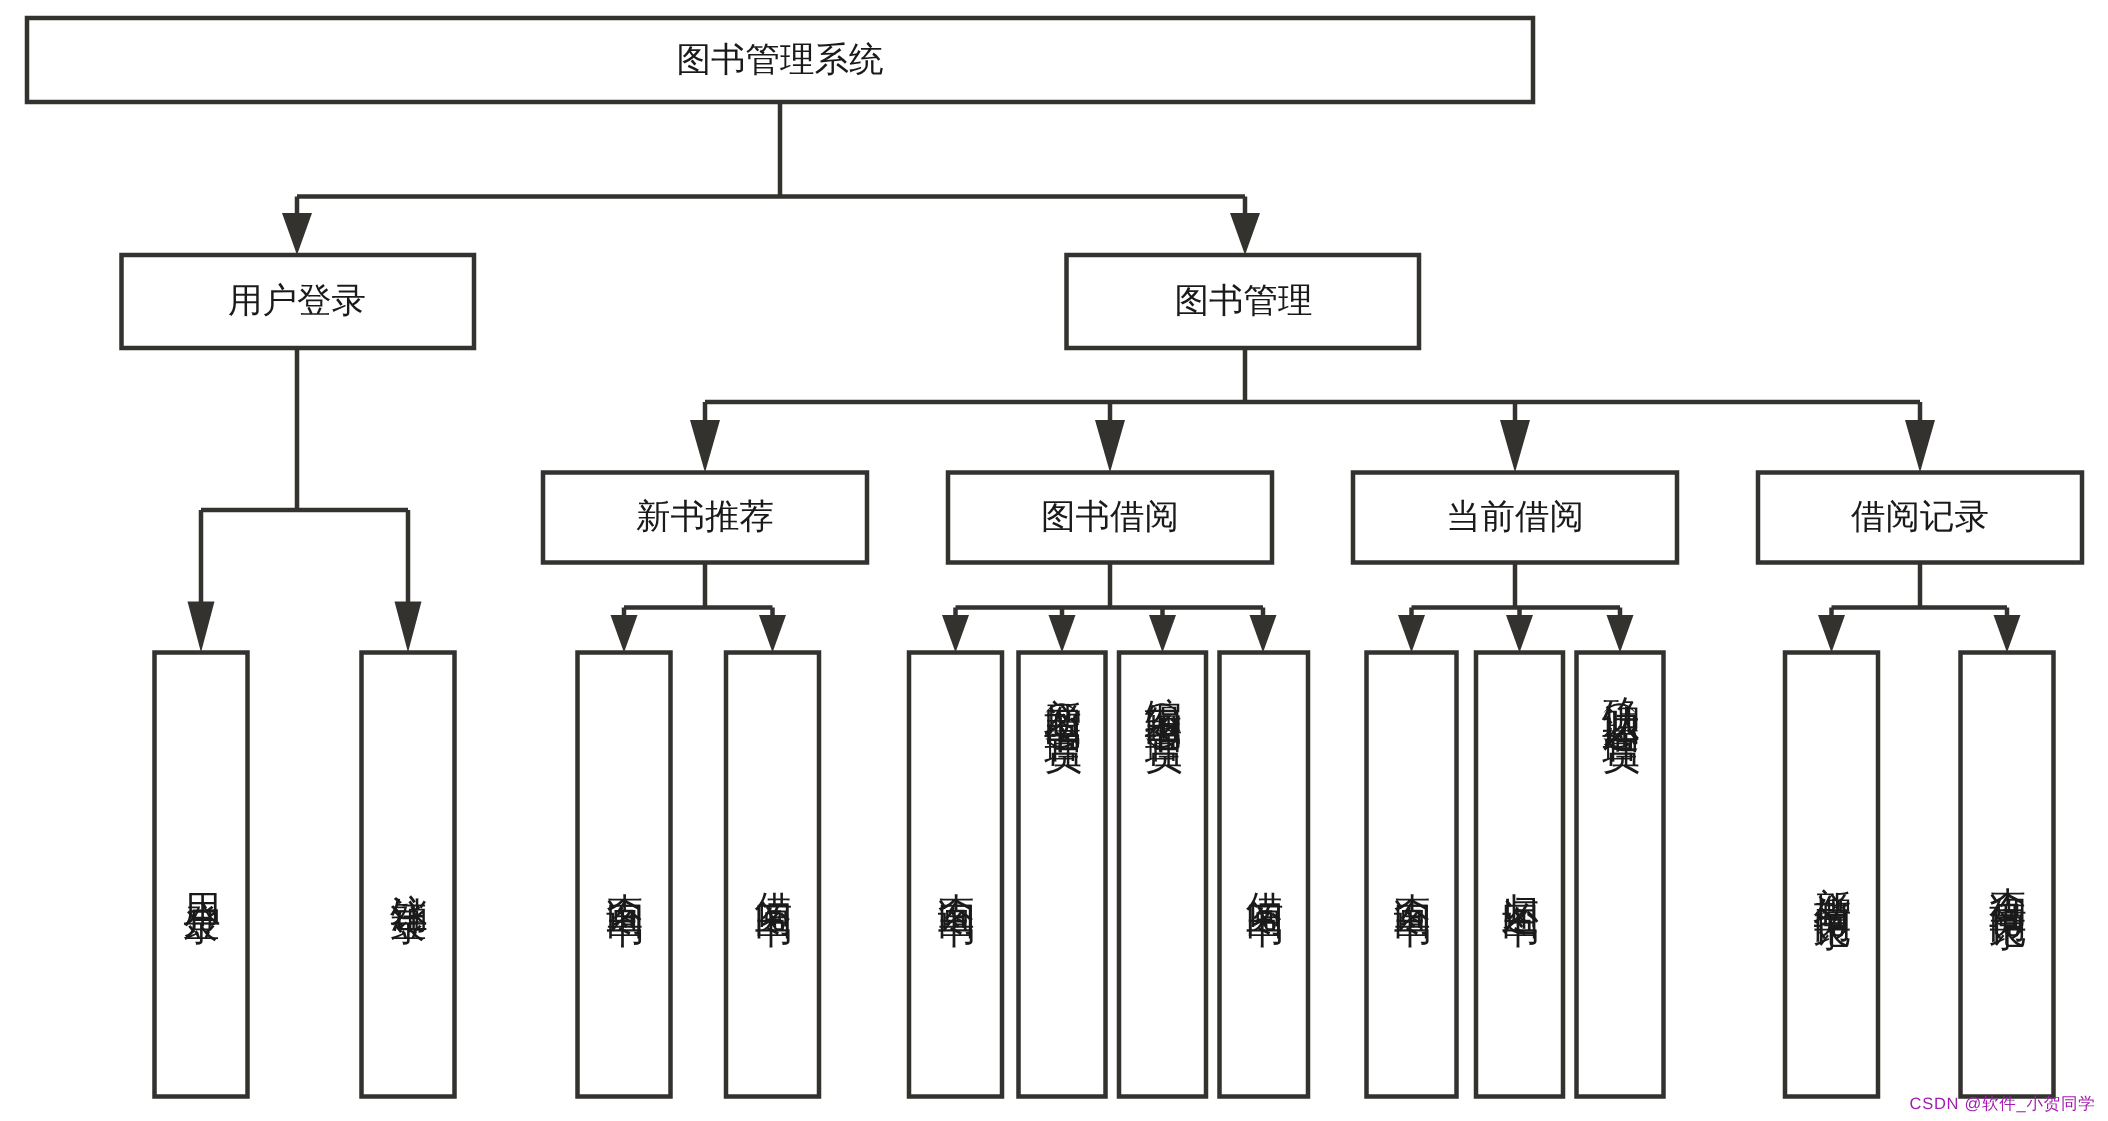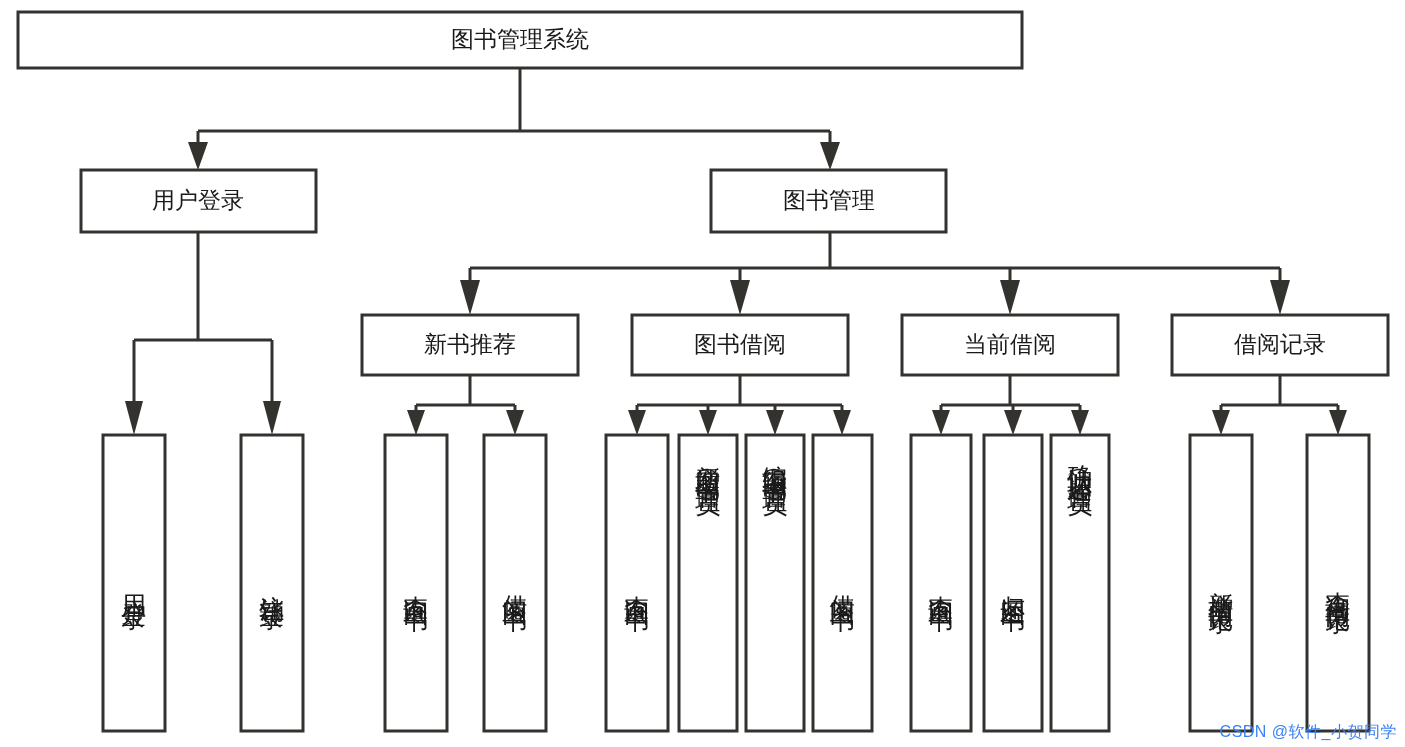--- a/index.html
+++ b/index.html
@@ -68,22 +68,22 @@
     align-items: center;
     justify-content: center;
     white-space: nowrap;
     pointer-events: none;
   }
   .watermark {
     position: absolute;
     right: 8px;
     bottom: 4px;
     font-family: "Liberation Sans", "DejaVu Sans", sans-serif;
-    font-size: 16px;
-    color: #3b82f6;
+    font-size: 11px;
+    color: #a21caf;
     letter-spacing: 0.5px;
     white-space: nowrap;
   }
 </style>
 </head>
 <body>
 
 <div id="diagram-root">
 
   <svg class="diagram-canvas" viewBox="0 0 1405 747">

